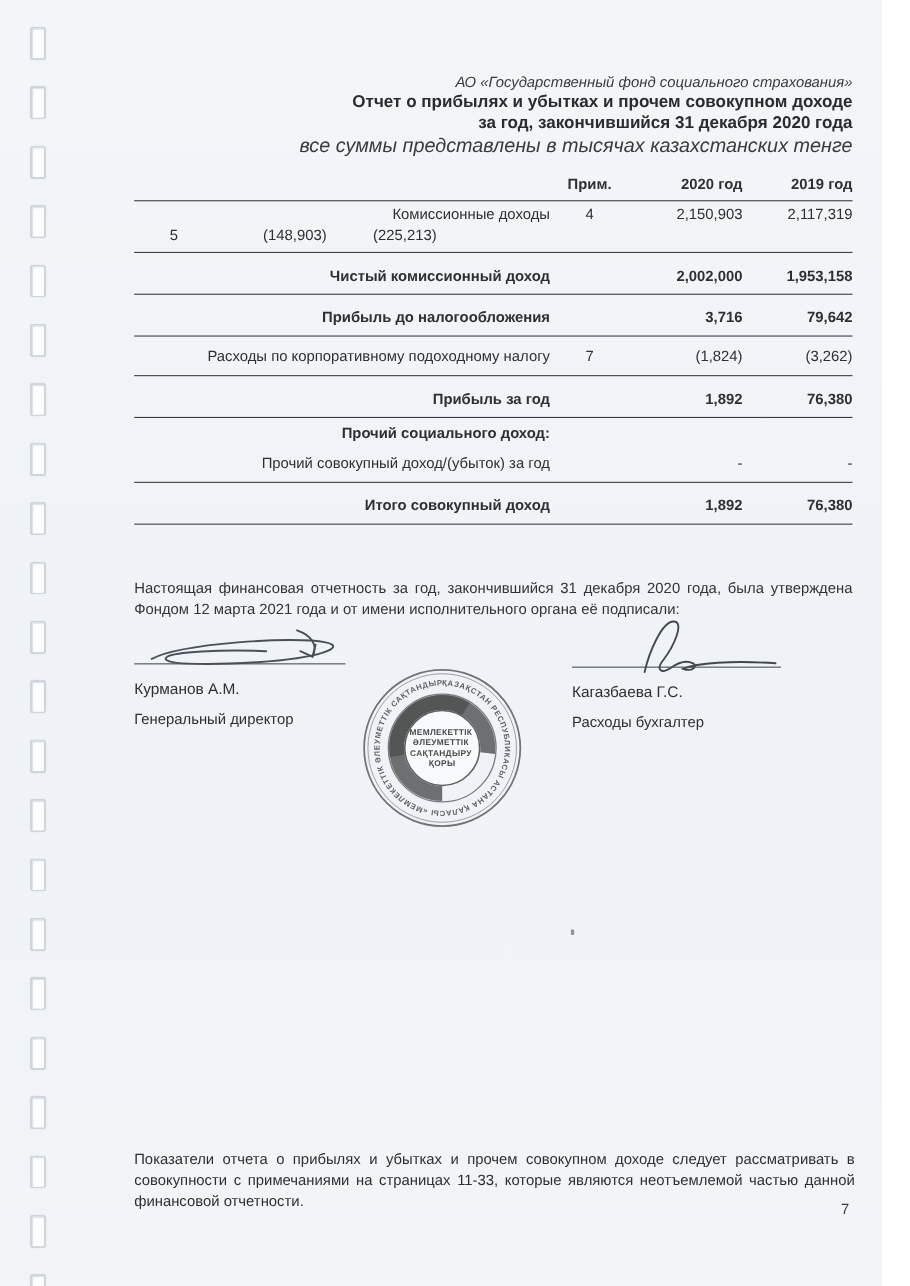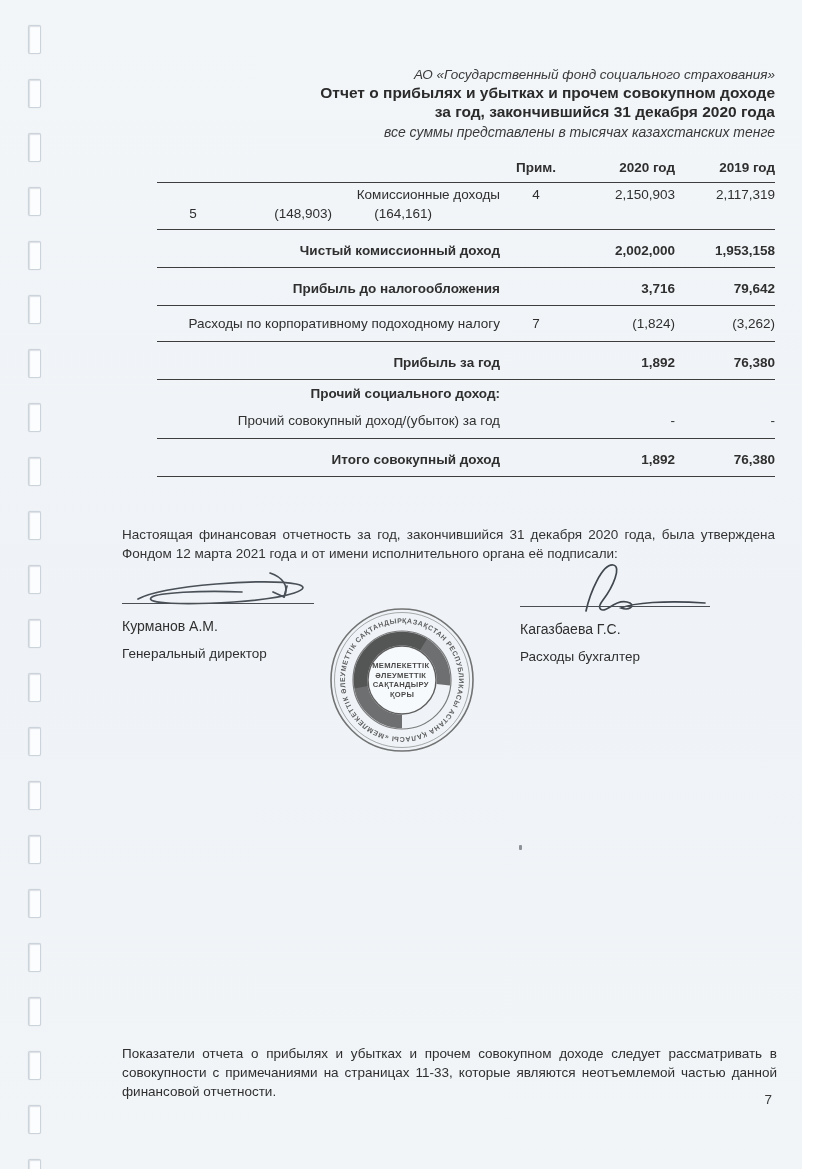--- a/index.html
+++ b/index.html
@@ -18,24 +18,24 @@
     background:#fcfdfe; border:1px solid #ccd4db; border-radius:2px;
     box-shadow:inset 1px 1px 1px rgba(160,170,180,.35), 0 0 1px rgba(150,160,170,.4);
   }
 
   .content { position:absolute; left:122px; top:0; width:653px; }
 
   
   .doc-header { padding-top:66px; text-align:right; }
   .company { font-size:13.5px; font-style:italic; line-height:17px; color:#3a3a3a; }
   .title-bold { font-size:15.5px; font-weight:bold; line-height:19px; color:#2b2b2b; }
-  .units-note { font-size:14px; font-style:italic; line-height:18px; margin-top:2px; color:#3a3a3a; }
-
-  
-  .tbl { margin-top:17px; font-size:13.5px;margin-left:35px; }
+  .units-note { font-size:18px; font-style:italic; line-height:18px; margin-top:2px; color:#3a3a3a; }
+
+  
+  .tbl { margin-top:17px; font-size:13.5px; }
   .trow { display:flex; line-height:19px; }
   .c-label { flex:1 1 auto; text-align:right; }
   .c-note  { width:72px;  text-align:center; flex:0 0 auto; }
   .c-2020  { width:103px; text-align:right;  flex:0 0 auto; }
   .c-2019  { width:100px; text-align:right;  flex:0 0 auto; }
   .thead { font-weight:bold; padding:0 0 5px 0; border-bottom:1.6px solid #3d3d3d; }
   .tgroup { border-bottom:1.6px solid #3d3d3d; padding:2px 0 6px 0; }
   .tgroup.single { padding:8px 0 8px 0; }
   .tgroup.total { font-weight:bold; padding:11px 0 7px 0; }
   .row-section { font-weight:bold; margin-bottom:8px; }
@@ -119,21 +119,21 @@
       <div class="tgroup">
         <div class="trow">
           <span class="c-label">Комиссионные доходы</span>
           <span class="c-note">4</span>
           <span class="c-2020">2,150,903</span>
           <span class="c-2019">2,117,319</span>
         </div>
         <div class="trow">
           <span class="c-note">5</span>
           <span class="c-2020">(148,903)</span>
-          <span class="c-2019">(164,161)</span>
+          <span class="c-2019">(225,213)</span>
         </div>
       </div>
 
       <div class="tgroup total">
         <div class="trow">
           <span class="c-label">Чистый комиссионный доход</span>
           <span class="c-note"></span>
           <span class="c-2020">2,002,000</span>
           <span class="c-2019">1,953,158</span>
         </div>

